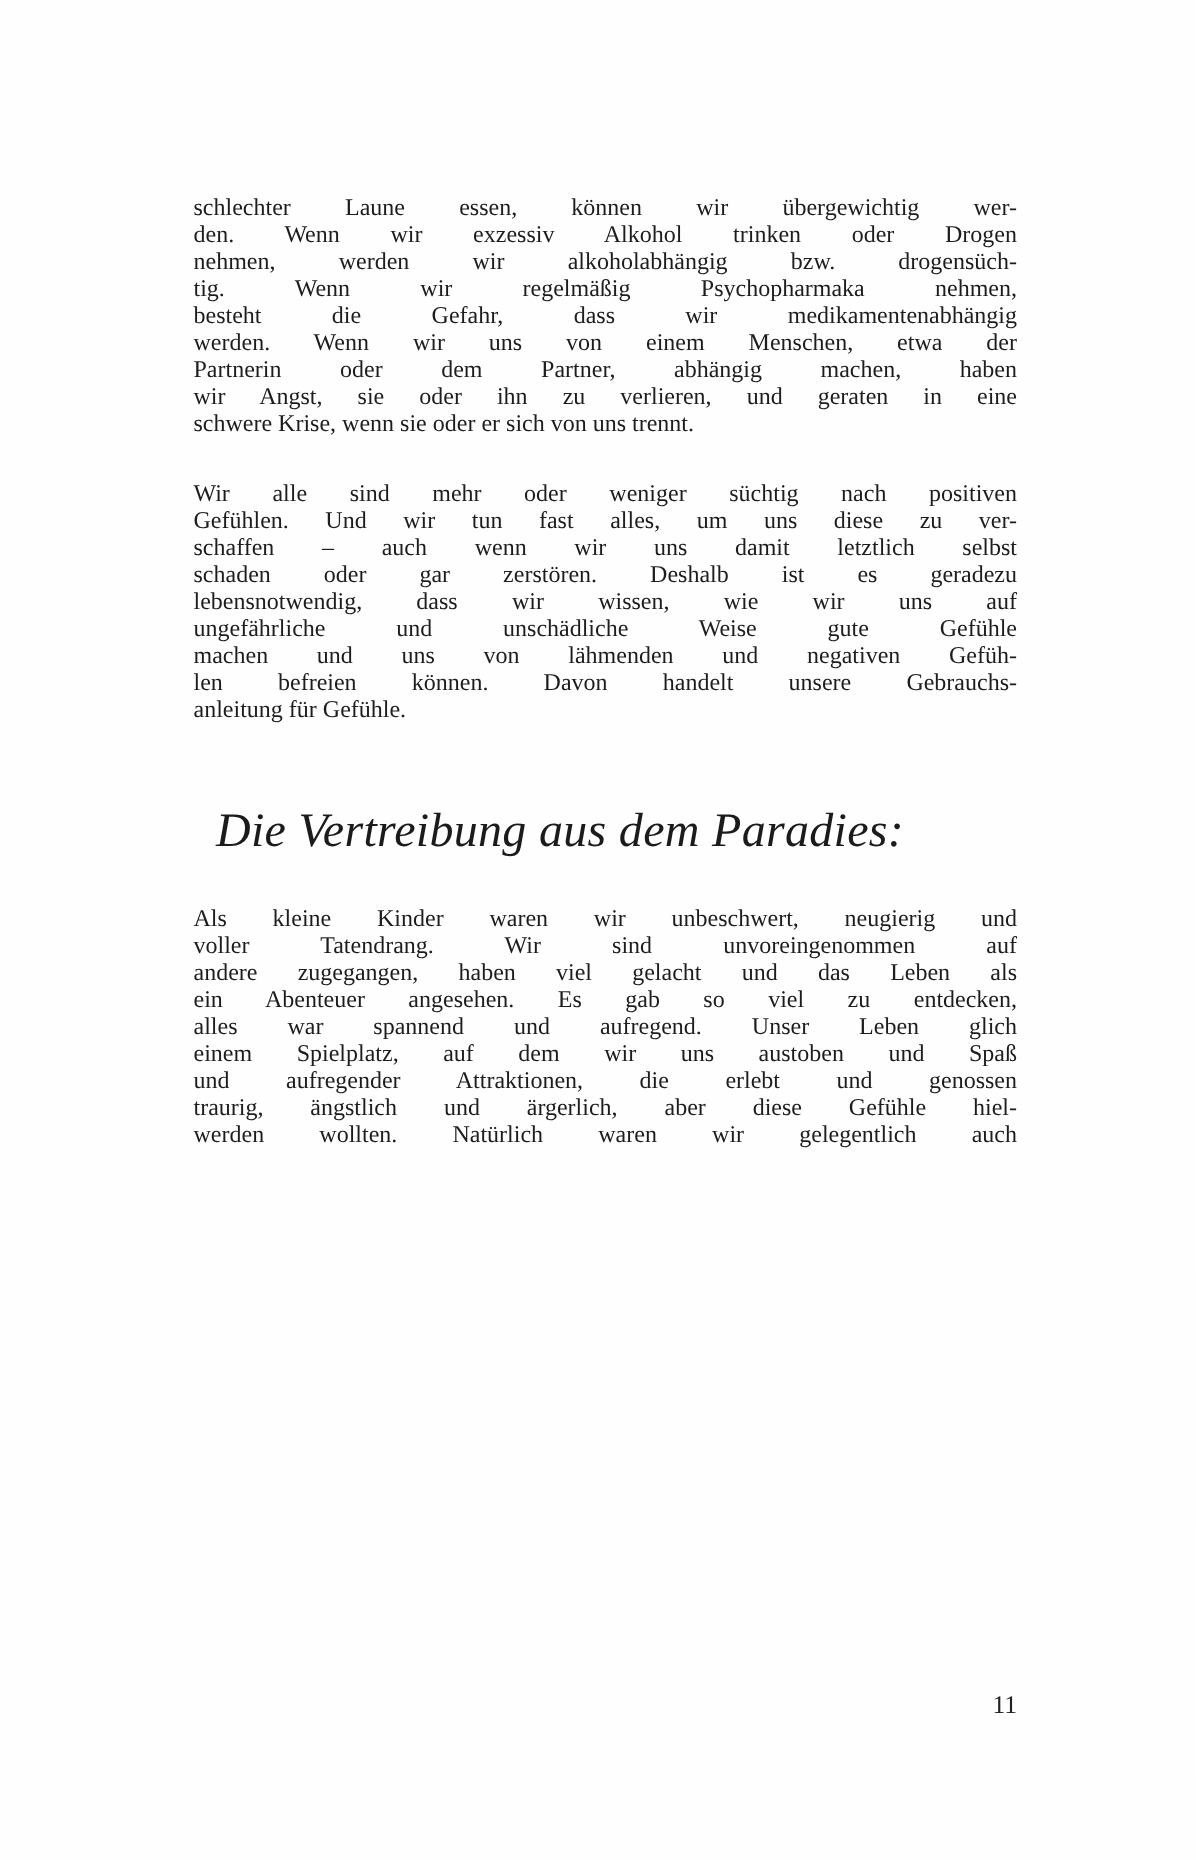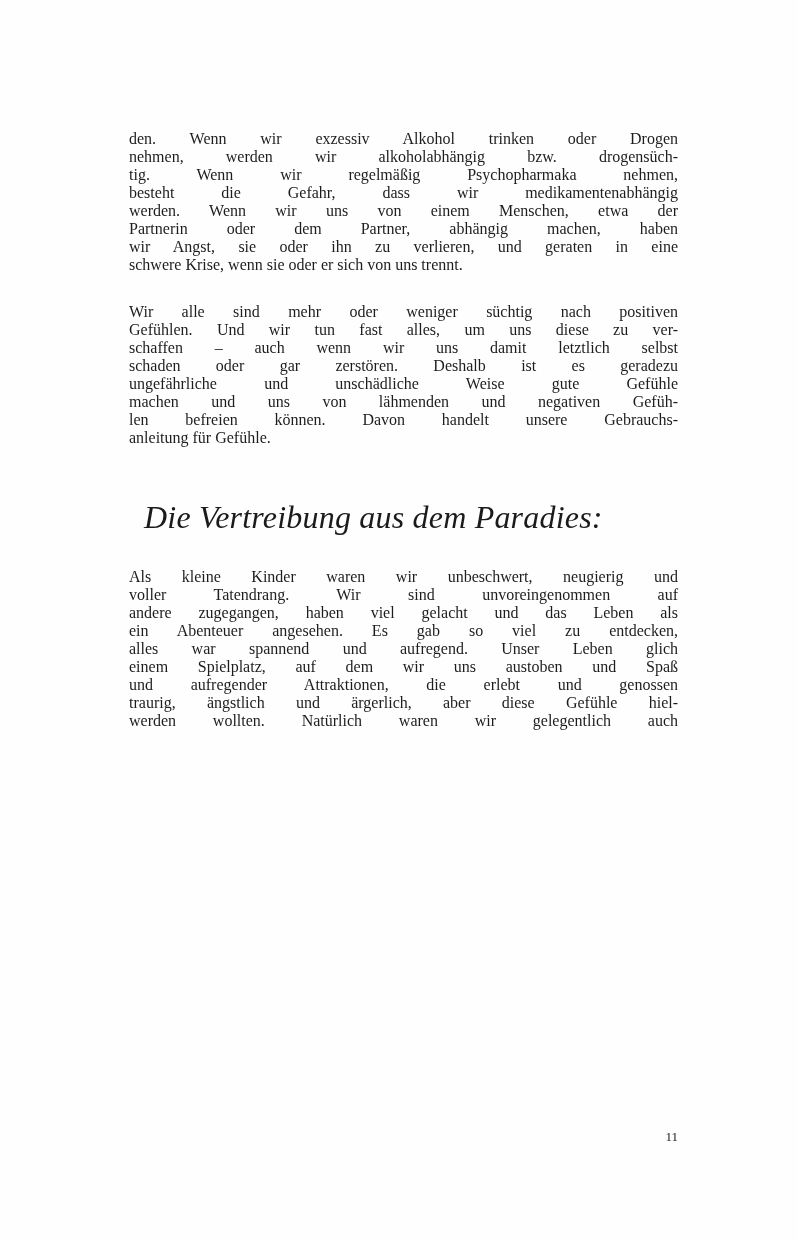--- a/index.html
+++ b/index.html
@@ -45,49 +45,51 @@
     line-height: 44px;
     letter-spacing: 0.2px;
     color: #1b1b1b;
   }
   .page-number {
     position: absolute;
     top: 1124px;
     left: 129px;
     width: 549px;
     text-align: right;
-    font-size: 13px;
+    font-size: 17px;
     line-height: 26px;
     color: #222222;
   }
 </style>
 </head>
 <body>
 
 <div class="page">
   <div class="text-block">
 
     <p class="para">
       </p>
+      <div class="ln">schlechter Laune essen, können wir übergewichtig wer-</div>
       <div class="ln">den. Wenn wir exzessiv Alkohol trinken oder Drogen</div>
       <div class="ln">nehmen, werden wir alkoholabhängig bzw. drogensüch-</div>
       <div class="ln">tig. Wenn wir regelmäßig Psychopharmaka nehmen,</div>
       <div class="ln">besteht die Gefahr, dass wir medikamentenabhängig</div>
       <div class="ln">werden. Wenn wir uns von einem Menschen, etwa der</div>
       <div class="ln">Partnerin oder dem Partner, abhängig machen, haben</div>
       <div class="ln">wir Angst, sie oder ihn zu verlieren, und geraten in eine</div>
       <div class="ln last">schwere Krise, wenn sie oder er sich von uns trennt.</div>
     <p></p>
 
     <p class="para">
       </p>
       <div class="ln">Wir alle sind mehr oder weniger süchtig nach positiven</div>
       <div class="ln">Gefühlen. Und wir tun fast alles, um uns diese zu ver-</div>
       <div class="ln">schaffen – auch wenn wir uns damit letztlich selbst</div>
       <div class="ln">schaden oder gar zerstören. Deshalb ist es geradezu</div>
+      <div class="ln">lebensnotwendig, dass wir wissen, wie wir uns auf</div>
       <div class="ln">ungefährliche und unschädliche Weise gute Gefühle</div>
       <div class="ln">machen und uns von lähmenden und negativen Gefüh-</div>
       <div class="ln">len befreien können. Davon handelt unsere Gebrauchs-</div>
       <div class="ln last">anleitung für Gefühle.</div>
     <p></p>
 
     <h2 class="section-heading">
       <div class="ln last">Die Vertreibung aus dem Paradies:</div>
     </h2>
 

